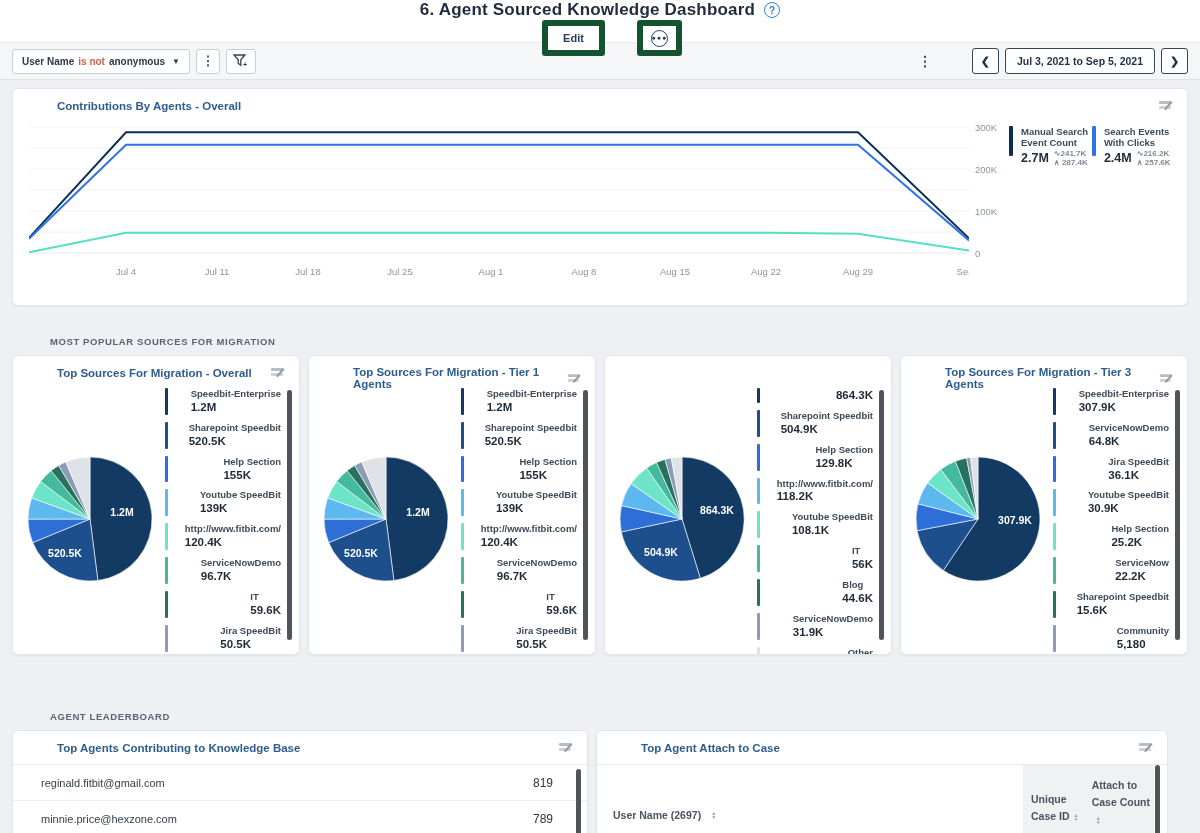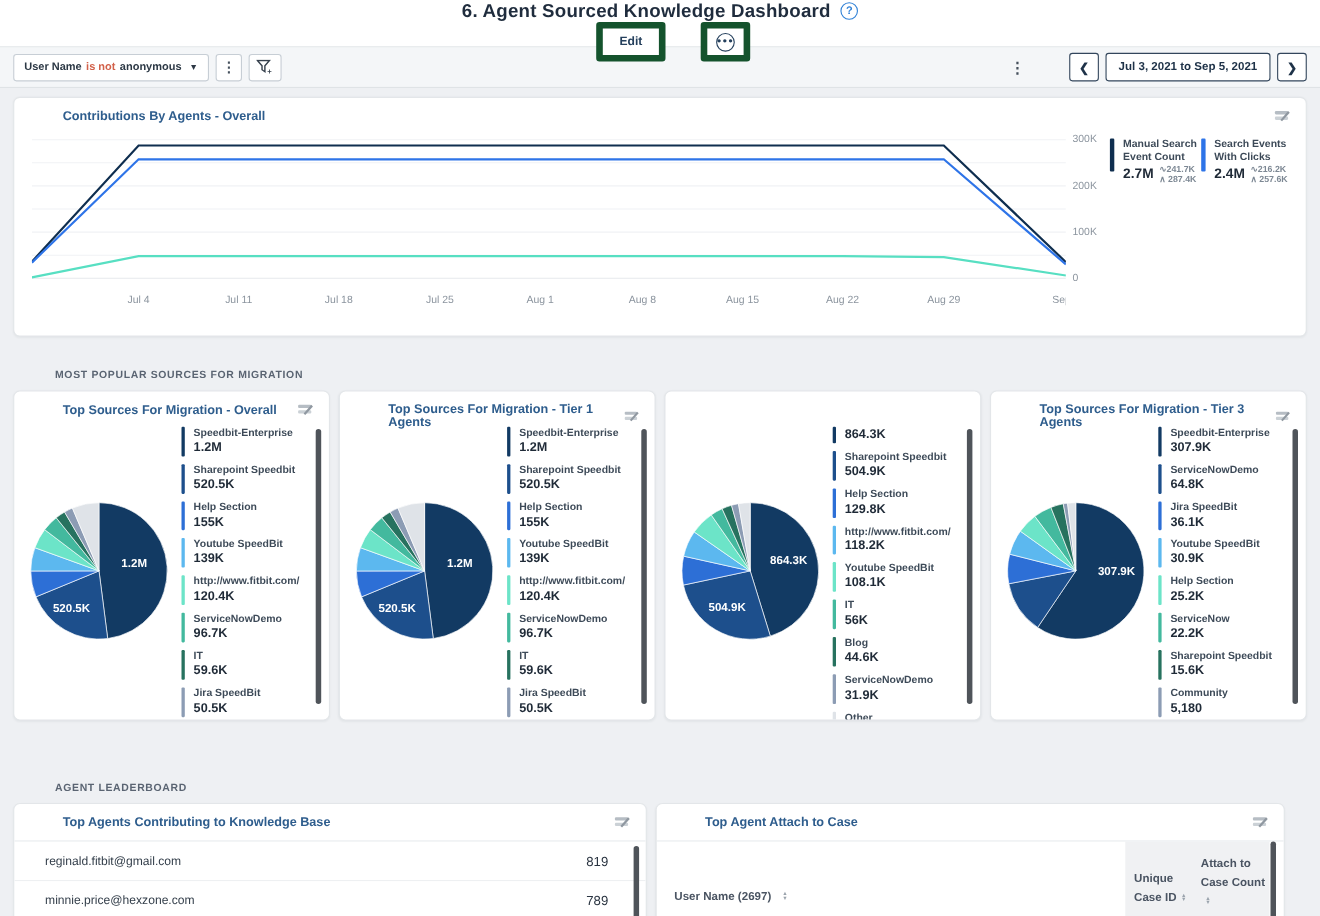--- a/index.html
+++ b/index.html
@@ -65,21 +65,21 @@
   .section-label { font-size:9.5px; font-weight:700; color:#5a6472; letter-spacing:.6px;
     margin:0 2px 8px 2px;padding-left:36px; }
   .gap-lg { height:30px; } .gap-xl { height:56px; }
   
   .pie-grid { display:grid; grid-template-columns:repeat(4,1fr); gap:8px; }
   .pie-card { height:300px; overflow:hidden; }
   .pie-wrap { position:absolute; left:14px; top:100px; width:126px; height:126px; }
   .pie-label { position:absolute; transform:translate(-50%,-50%); color:#fff;
     font-size:10.5px; font-weight:600; white-space:nowrap; }
   .pie-legend { position:absolute; left:152px; right:18px; top:32px; }
-  .pl-item { display:flex; gap:8px; margin-bottom:7px; cursor:pointer; }
+  .pl-item { display:flex; gap:8px; margin-bottom:7px; cursor:pointer;justify-content:space-between; }
   .pl-bar { width:3px; border-radius:1px; flex:none; align-self:stretch; min-height:13px; }
   .pl-name { font-size:9.5px; color:#3d4a58; font-weight:600; line-height:1.25; word-break:break-all; }
   .pl-val { font-size:11.5px; font-weight:700; color:#1f2a37; line-height:1.3; }
   .vscroll { position:absolute; width:5px; border-radius:3px; background:#4f545a; }
   .pie-scroll { right:7px; top:34px; bottom:14px; }
   
   .lb-grid { display:grid; grid-template-columns:576px 572px; gap:8px; }
   .lb-card { height:200px; overflow:hidden; }
   .lb-divider { border-top:1px solid #e8ebee; margin-top:6px; }
   .lb-row { height:36px; display:flex; align-items:center; justify-content:space-between;

